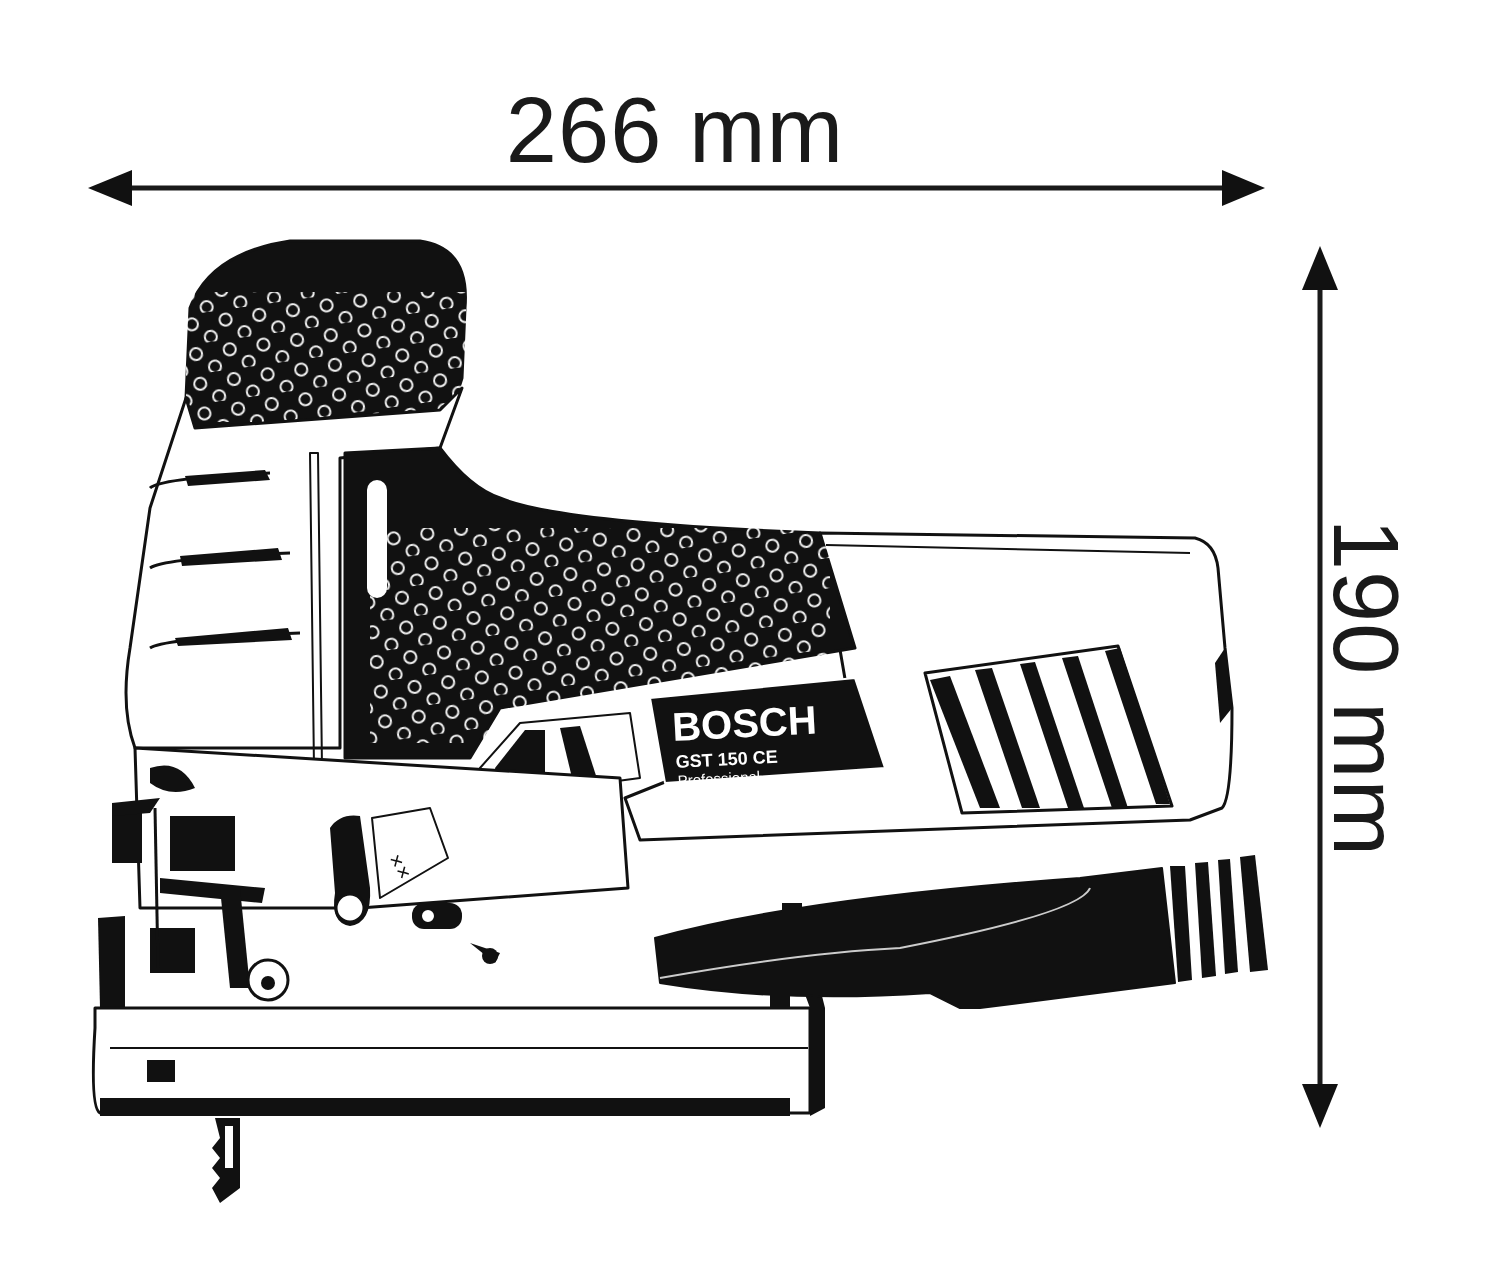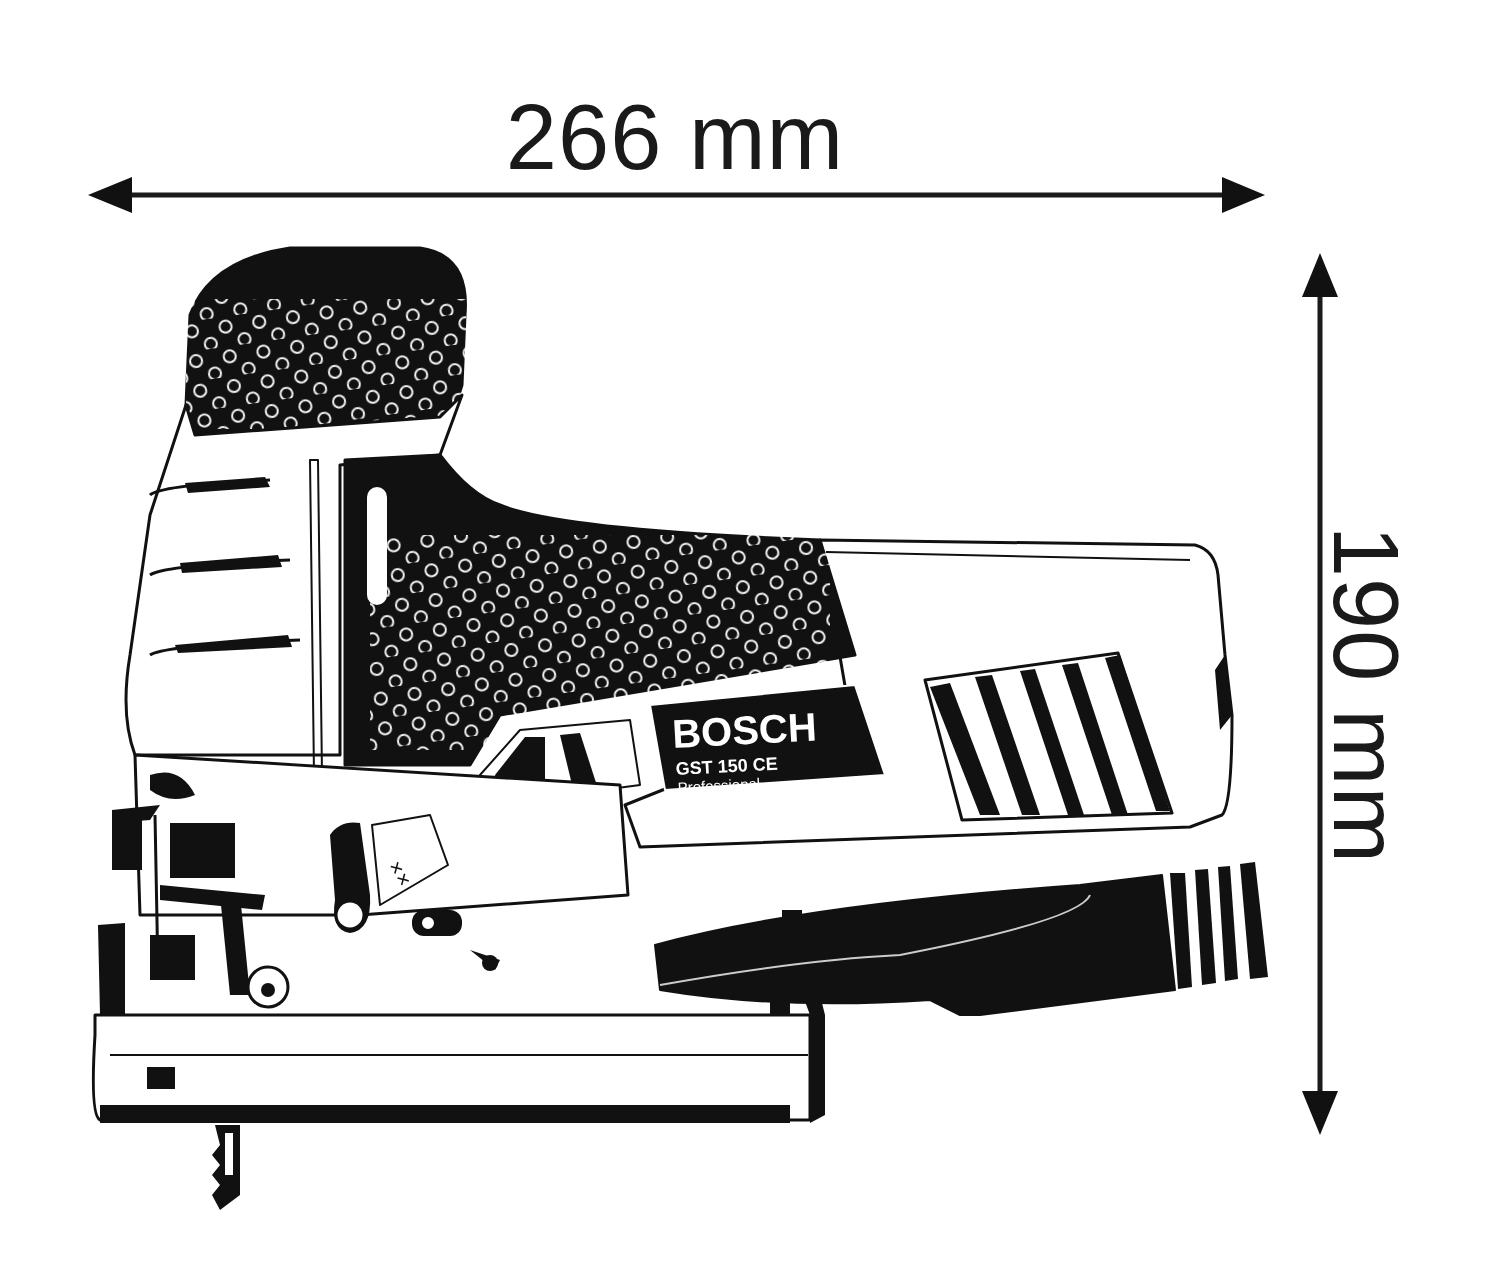--- a/index.html
+++ b/index.html
@@ -1,17 +1,17 @@
 <!DOCTYPE html>
 <html><head>
 <meta charset="utf-8">
 <style>
   html, body { margin: 0; padding: 0; background: #ffffff; }
   body { width: 1500px; height: 1284px; position: relative; overflow: hidden; font-family: "Liberation Sans", sans-serif; }
-  .stage { position: absolute; left: 0; top: 15px; width: 1500px; height: 1124px; }
+  .stage { position: absolute; left: 0; top: 8px; width: 1500px; height: 1124px; }
   .dim-label-h {
     position: absolute; left: 0; width: 1350px; top: 72px;
     text-align: center; font-size: 92px; line-height: 100px; color: #1a1a1a;
     letter-spacing: 1px; font-family: "Liberation Sans", sans-serif;
   }
   .dim-label-v {
     position: absolute; left: 1366px; top: 680px; width: 360px; height: 100px;
     margin-left: -180px; margin-top: -50px;
     transform: rotate(90deg); text-align: center;
     font-size: 92px; line-height: 100px; color: #1a1a1a; letter-spacing: 1px;

